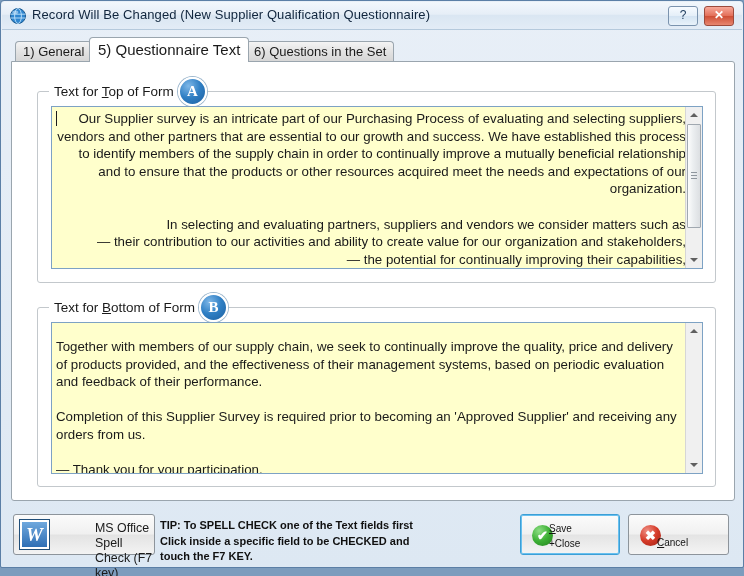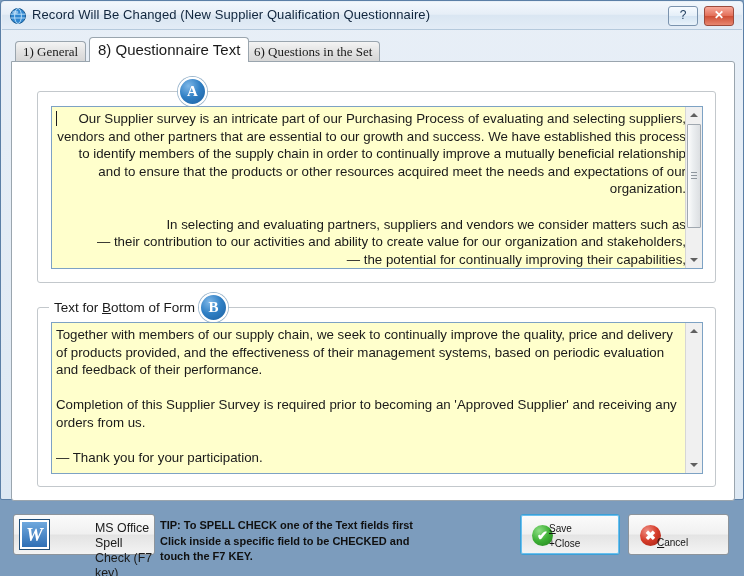--- a/index.html
+++ b/index.html
@@ -10,21 +10,21 @@
     width: 744px; height: 576px;
     font-family: "Liberation Sans", sans-serif;
     -webkit-font-smoothing: none;
     overflow: hidden;
   }
 
   
   #window {
     position: absolute;
     left: 0; top: 0;
-    width: 744px; height: 500px;
+    width: 744px; height: 568px;
     box-sizing: border-box;
     background: linear-gradient(180deg,#e8eff7 0%, #dde8f3 100%);
     border: 1px solid #5b7fa6;
     border-radius: 4px 4px 2px 2px;
   }
 
   
   #titlebar {
     position: absolute;
     left: 1px; top: 1px;
@@ -79,21 +79,21 @@
     box-sizing: border-box;
     border: 1px solid #9aa5ae;
     border-bottom: none;
     border-radius: 4px 4px 0 0;
     background: linear-gradient(180deg,#f4f4f4 0%, #e2e2e2 50%, #d5d5d5 100%);
     color: #1a1a1a;
     text-align: center;
     white-space: nowrap;
     cursor: default;
   }
-  .tab.inactive { height: 21px; font-size: 13px; line-height: 19px; padding: 0 7px; font-family: Liberation Serif, serif; }
+  .tab.inactive { height: 21px; font-size: 13px; line-height: 19px; padding: 0 7px; }
   .tab.active {
     height: 25px; font-size: 15px; line-height: 23px; padding: 0 8px;
     background: #ffffff;
     border-color: #9aa5ae;
     z-index: 5;
   }
   #tab-1 { left: 0; }
   #tab-2 { left: 74px; }
   #tab-3 { left: 231px; }
 
@@ -162,21 +162,21 @@
   .textcontent {
     position: absolute;
     left: 4px; top: 3px; right: 19px;
     font-size: 13.3px;
     line-height: 17.6px;
     color: #1a1a1a;
     white-space: pre-wrap;
     word-wrap: break-word;
   }
   #textcontent-top { width: 630px; }
-  #textcontent-bottom { width: 630px; }
+  #textcontent-bottom { width: 630px; margin-top: 12px; }
 
   .caret {
     position: absolute;
     left: 4px; top: 4px;
     width: 1px; height: 15px;
     background: #1a1a1a;
   }
 
   
   .vscroll {
@@ -339,27 +339,28 @@
         <ellipse cx="6.3" cy="5.3" rx="3" ry="1.8" fill="#d9efff" opacity="0.55"></ellipse>
       </svg>
     </span>
     <span id="titletext">Record Will Be Changed  (New Supplier Qualification Questionnaire)</span>
     <div class="wbtn" id="help-btn">?</div>
     <div class="wbtn" id="close-btn">✕</div>
   </div>
 
   <div id="tabstrip">
     <div class="tab inactive" id="tab-1">1) General</div>
-    <div class="tab active" id="tab-2">8) Questionnaire Text</div>
+    <div class="tab active" id="tab-2">5) Questionnaire Text</div>
     <div class="tab inactive" id="tab-3">6) Questions in the Set</div>
   </div>
 
   <div id="tabpage">
 
     <div class="group" id="group-top">
+      <div class="group-legend"><span>Text for </span><u>T</u><span>op of Form</span></div>
       <div class="badge" id="badge-a">A</div>
 
       <div class="textbox" id="textbox-top">
         <div class="caret"></div>
         <div class="textcontent" id="textcontent-top">Our Supplier survey is an intricate part of our Purchasing Process of evaluating and selecting suppliers, vendors and other partners that are essential to our growth and success. We have established this process to identify members of the supply chain in order to continually improve a mutually beneficial relationship and to ensure that the products or other resources acquired meet the needs and expectations of our organization.
 
 In selecting and evaluating partners, suppliers and vendors we consider matters such as
 — their contribution to our activities and ability to create value for our organization and stakeholders,
 — the potential for continually improving their capabilities,</div>
         <div class="vscroll">

